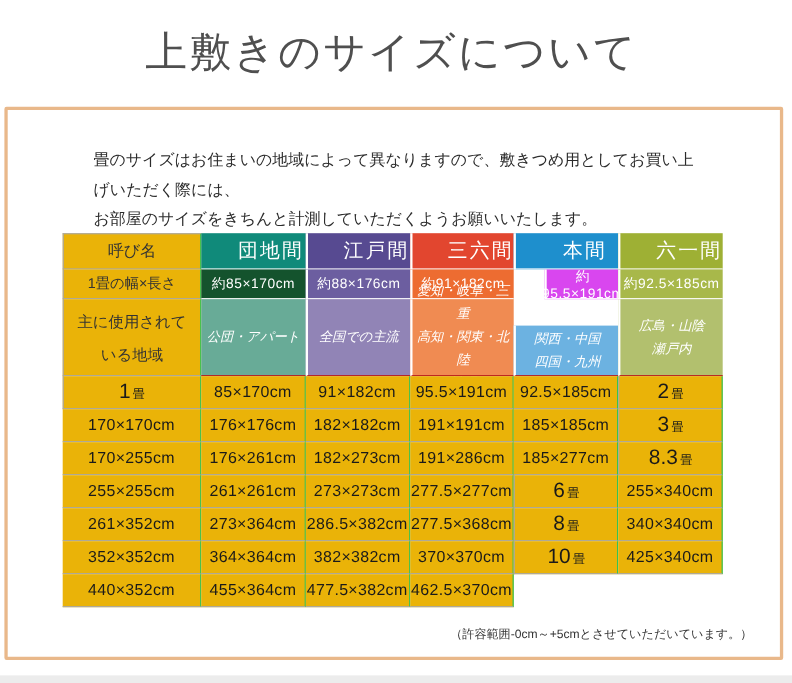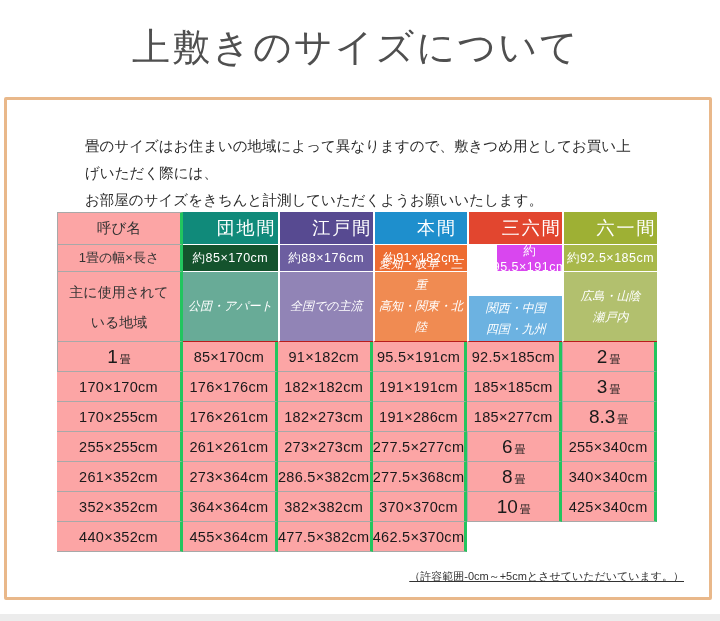--- a/index.html
+++ b/index.html
@@ -18,21 +18,21 @@
           font-size:14.5px; line-height:27px; color:#2b2b2b; white-space:pre-line; }
 
   .tatami-table { position:absolute; left:57px; top:212px;
                   display:grid;
                   grid-template-columns:126px repeat(5,94.8px);
                   grid-template-rows:33px 27px 70px repeat(7,30px); }
 
   .cell { display:flex; align-items:center; justify-content:center; text-align:center; }
 
   
-  .w { background:#fca5a5; border-right:3px solid #22c55e; border-bottom:1px solid #a8a8a8; }
+  .w { background:#eab308; border-right:1px solid #22c55e; border-bottom:1px solid #a8a8a8; }
   .first { border-left:1px solid #a8a8a8; }
   .top-edge { border-top:1px solid #a8a8a8; }
 
   .name-label  { font-size:14.5px; color:#333; }
   .size-label  { font-size:13px; color:#333; }
   .region-label{ font-size:14px; color:#333; line-height:30px; white-space:pre-line; }
 
   
   .c { color:#fff; }
   .c.gap { border-left:2px solid #fff; }
@@ -40,42 +40,42 @@
   .col-size   { font-size:12.5px; border-bottom:1px solid #fff; letter-spacing:0.5px; }
   .col-region { font-size:12px; line-height:21px; white-space:pre-line;
                 border-bottom:1px solid #b91c1c;font-style:italic; }
 
   .row-label { align-items:baseline; padding-top:4px; }
   .row-num  { font-size:19px; color:#1a1a1a; }
   .row-unit { font-size:11px; color:#1a1a1a; margin-left:2px; }
   .val { font-size:14.5px; color:#1a1a1a; letter-spacing:0.3px; }
 
   .footnote { position:absolute; left:57px; top:569px; width:627px;
-              text-align:right; font-size:11px; color:#333;text-decoration:underline; }
+              text-align:right; font-size:11px; color:#333; }
 
   .bottom-strip { position:absolute; left:0; bottom:0; width:720px; height:7px;
                   background:#ececec; }
 </style>
 </head>
 <body>
 
 <h1 class="title">上敷きのサイズについて</h1>
 
 <div class="frame"></div>
 
 <p class="desc">畳のサイズはお住まいの地域によって異なりますので、敷きつめ用としてお買い上げいただく際には、
 お部屋のサイズをきちんと計測していただくようお願いいたします。</p>
 
 <div class="tatami-table">
 
   <div class="cell w first top-edge name-label">呼び名</div>
   <div class="cell c col-header" style="background: rgb(16, 138, 122);">団地間</div>
   <div class="cell c gap col-header" style="background: rgb(87, 74, 145);">江戸間</div>
+  <div class="cell c gap col-header" style="background: rgb(226, 70, 47);">三六間</div>
   <div class="cell c gap col-header" style="background: rgb(30, 143, 205);">本間</div>
-  <div class="cell c gap col-header" style="background: rgb(226, 70, 47);">三六間</div>
   <div class="cell c gap col-header" style="background: rgb(158, 176, 52);">六一間</div>
 
   <div class="cell w first size-label">1畳の幅×長さ</div>
   <div class="cell c col-size" style="background: #14532d;">約85×170cm</div>
   <div class="cell c gap col-size" style="background: rgb(108, 94, 160);">約88×176cm</div>
   <div class="cell c gap col-size" style="background: rgb(237, 108, 49);">約91×182cm</div>
   <div class="cell c gap col-size" style="background: #d946ef; margin-left: 28px;">約95.5×191cm</div>
   <div class="cell c gap col-size" style="background: rgb(168, 184, 74);">約92.5×185cm</div>
 
   <div class="cell w first region-label">主に使用されて

